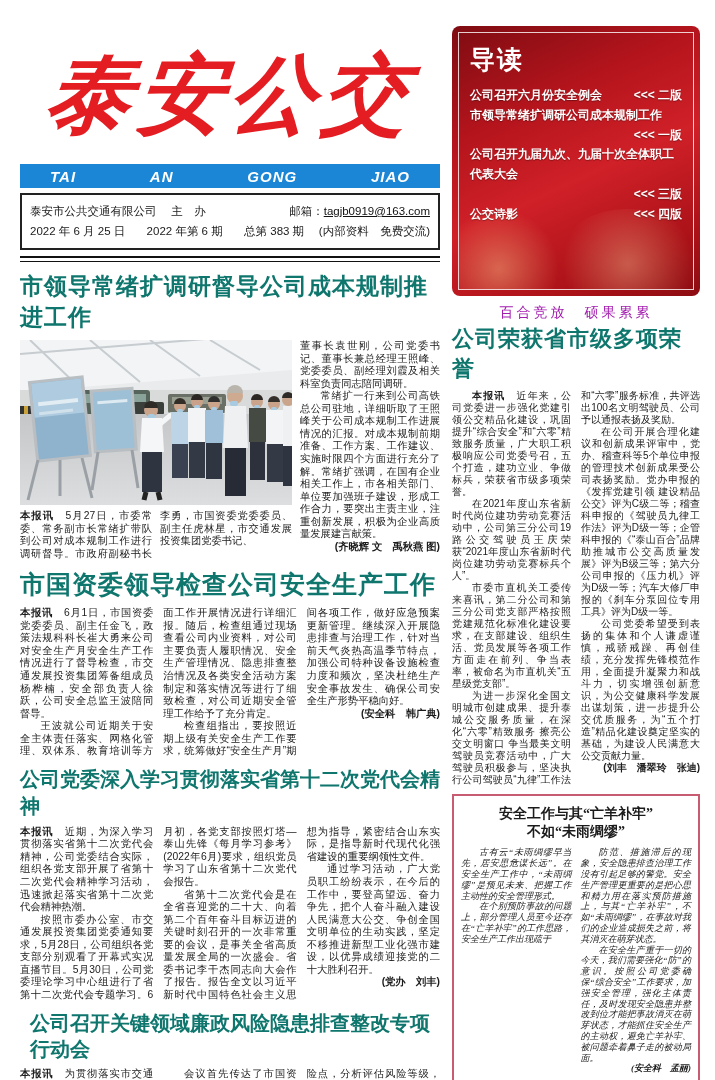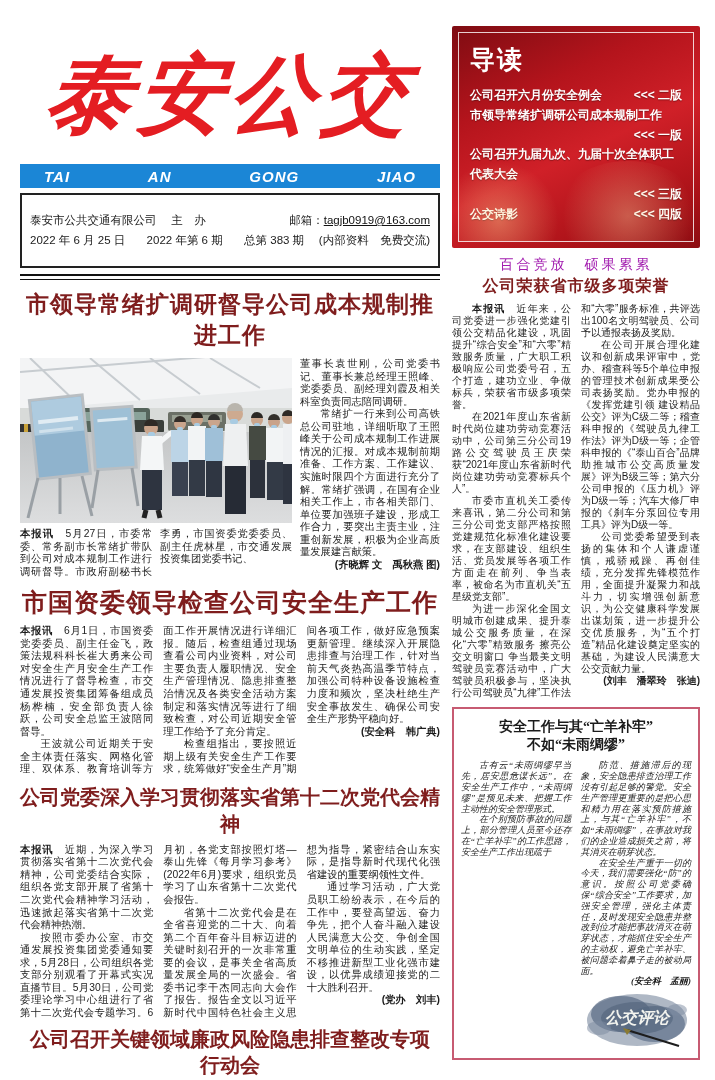--- a/index.html
+++ b/index.html
@@ -8,44 +8,44 @@
         box-sizing:border-box;padding:26px 15px 0 20px;display:flex;gap:12px;}
   .col-left{width:420px;flex:0 0 420px;}
   .col-right{width:248px;flex:0 0 248px;}
 
   
   .script{height:138px;display:flex;align-items:center;justify-content:center;
           color:#e41d22;font-family:"DejaVu Serif","Liberation Serif",serif;
           font-size:86px;font-weight:bold;font-style:italic;letter-spacing:6px;
           transform:skewX(-5deg);white-space:nowrap;}
   .pinyin-bar{height:24px;background:#1b86d6;color:#fff;display:flex;justify-content:space-between;
-          align-items:center;padding:0 24px;font-style:italic;font-weight:bold;font-size:15px;letter-spacing:1px;}
-  .info-box{border:2px solid #222;margin-top:5px;padding:16px 8px;font-size:11.5px;line-height:1.7;}
+          align-items:center;padding:0 30px;font-style:italic;font-weight:bold;font-size:15px;letter-spacing:1px;}
+  .info-box{border:2px solid #222;margin-top:5px;padding:7px 8px;font-size:11.5px;line-height:1.7;}
   .info-row{display:flex;justify-content:space-between;align-items:baseline;}
   .info-row .seg{white-space:nowrap;}
   .email{text-decoration:underline;color:#111;}
   .double-rule{margin-top:6px;height:3px;border-top:2px solid #111;border-bottom:1px solid #111;}
 
   
-  .daodu{height:222px;border-radius:2px;padding:6px;box-sizing:border-box;
+  .daodu{height:270px;border-radius:8px;padding:6px;box-sizing:border-box;
          background:linear-gradient(155deg,#7e0c12 0%,#b4141c 30%,#d02028 55%,#a81117 85%,#8c0d12 100%);}
   .daodu-inner{border:1px solid rgba(255,255,255,.8);height:100%;box-sizing:border-box;
          padding:8px 11px;color:#fff;position:relative;overflow:hidden;}
   .daodu-title{font-size:25px;font-weight:bold;margin:2px 0 10px;letter-spacing:2px;}
   .di{display:flex;flex-wrap:wrap;font-size:12px;font-weight:bold;line-height:1.65;
       text-shadow:0 1px 1px rgba(0,0,0,.35);}
   .di .pg{margin-left:auto;white-space:nowrap;}
   .gold{position:absolute;border-radius:50%;pointer-events:none;}
   .g1{left:-20px;bottom:-40px;width:120px;height:120px;
       background:radial-gradient(circle,rgba(255,216,150,.4),rgba(255,216,150,0) 70%);}
   .g2{right:-10px;bottom:-30px;width:150px;height:110px;
       background:radial-gradient(circle,rgba(255,226,170,.35),rgba(255,226,170,0) 70%);}
 
   
-  h1,h2,h3,h4{margin:0;font-weight:bold;color:#7f1d1d;text-align:center;font-family:Liberation Mono, monospace;}
+  h1,h2,h3,h4{margin:0;font-weight:bold;color:#0f766e;}
   .h-a1{font-size:23px;margin:9px 0 7px;letter-spacing:1px;}
   .h-a2{font-size:25px;margin:8px 0 6px;letter-spacing:1px;}
   .h-a3{font-size:20px;margin:8px 0 6px;}
   .h-a4{font-size:20px;margin:8px auto 6px;max-width:400px;line-height:1.3;}
   .bodytxt{font-size:10.3px;line-height:1.22;text-align:justify;}
   .bodytxt p{margin:0;text-indent:2em;}
   p.cont{text-indent:0;}
   .lead{font-weight:bold;}
   .byline{text-align:right;font-weight:bold;text-indent:0 !important;}
   .a1-row{display:flex;gap:8px;}
@@ -53,21 +53,21 @@
   .photo{width:272px;height:165px;display:block;background:#dfe3e6;}
   .a1-below{columns:2;column-gap:8px;margin-top:5px;}
   .a1-side{flex:1;}
   .cols3{columns:3;column-gap:10px;}
   .cols2{columns:2;column-gap:10px;font-size:10px;line-height:1.2;text-align:justify;}
   .cols2 p{margin:0;text-indent:2em;}
   .art{margin-bottom:4px;}
 
   
   .kicker{text-align:center;font-size:14px;letter-spacing:3px;margin:8px 0 2px;color:#a21caf;}
-  .h-r1{font-size:16px;margin:0 0 6px;letter-spacing:1px;}
+  .h-r1{font-size:22px;margin:0 0 6px;letter-spacing:1px;}
 
   .safety-box{border:2px solid #c75b72;margin-top:8px;padding:7px 7px 6px;box-sizing:border-box;}
   .box-title{text-align:center;font-weight:bold;font-size:14px;line-height:1.3;margin:2px 0 6px;
              font-family:"Liberation Serif","DejaVu Serif",serif;}
   .box-cols{display:flex;gap:9px;}
   .box-col{width:50%;font-size:9px;line-height:1.2;text-align:justify;font-style:italic;
            font-family:"Liberation Serif","DejaVu Serif",serif;}
   .box-col p{margin:0;text-indent:2em;}
   .stamp{display:block;margin:3px 0 0 auto;}
 </style>

